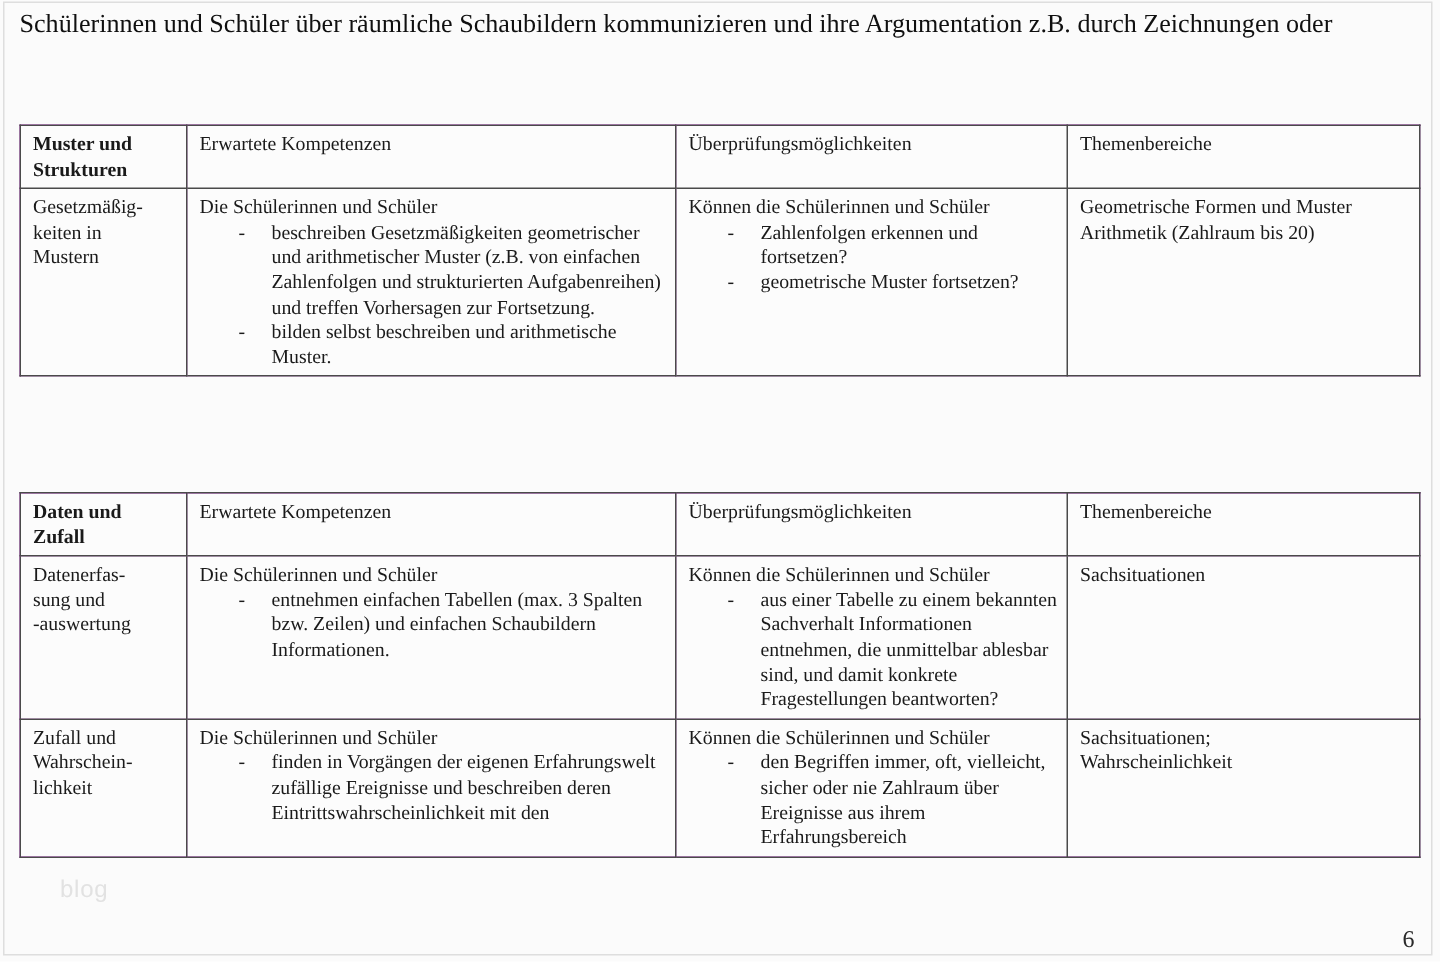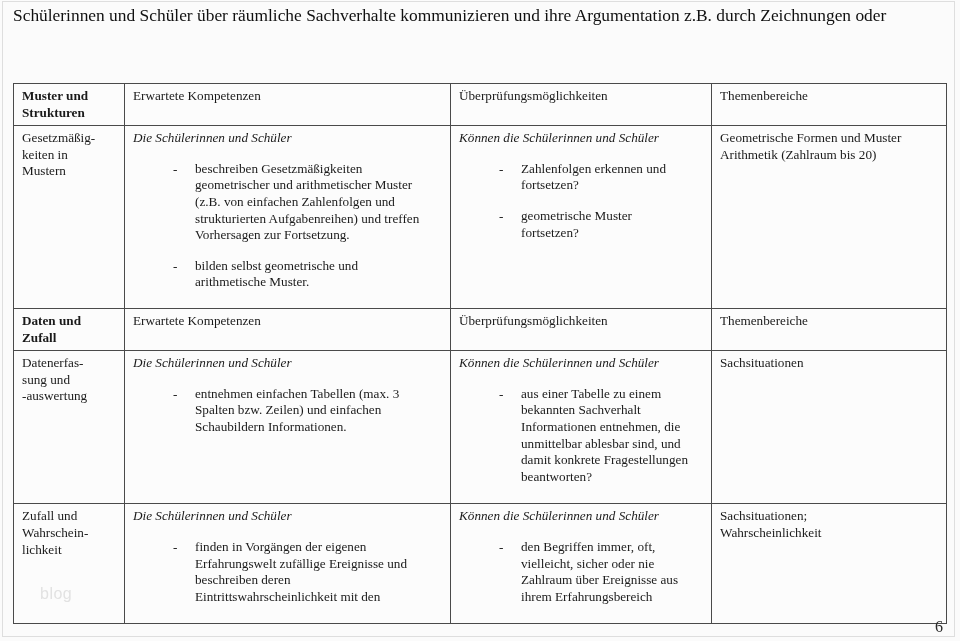--- a/index.html
+++ b/index.html
@@ -61,30 +61,30 @@
     font-weight: normal;
   }
   td.hdr-bold {
     font-weight: bold;
   }
   .colA { width: 111px; }
   .colB { width: 326px; }
   .colC { width: 261px; }
   .colD { width: 235px; }
 
-  .lead { margin: 0 0 0 0; font-style: italic; }
+  .lead { margin: 0 0 0 0; }
   ul.dash {
     list-style: none;
     margin: 0;
     padding: 0 0 0 0;
   }
   ul.dash > li {
     position: relative;
     padding-left: 48px;
-    margin: 14px;
+    margin: 0;
   }
   ul.dash > li::before {
     content: "-";
     position: absolute;
     left: 26px;
     top: 0;
   }
 
   
   .noterow td {
@@ -114,21 +114,21 @@
   }
 </style>
 </head>
 <body>
 
 <div class="page">
 
   <div class="scan-frame"></div>
 
   <div class="intro">
-    <div>Schülerinnen und Schüler über räumliche Sachverhalte kommunizieren und ihre Argumentation z.B. durch Zeichnungen oder</div>
+    <div>Schülerinnen und Schüler über räumliche Schaubildern kommunizieren und ihre Argumentation z.B. durch Zeichnungen oder</div>
   </div>
 
   <table class="grid" style="left:13px; top:83px; width:920px;">
     <colgroup>
       <col class="colA">
         <col class="colB">
         <col class="colC">
         <col class="colD">
     </colgroup>
     <tbody>
@@ -144,39 +144,39 @@
       <tr>
         <td>
           <div>Gesetzmäßig-</div>
           <div>keiten in</div>
           <div>Mustern</div>
         </td>
         <td>
           <div class="lead">Die Schülerinnen und Schüler</div>
           <ul class="dash">
             <li>beschreiben Gesetzmäßigkeiten geometrischer und arithmetischer Muster (z.B. von einfachen Zahlenfolgen und strukturierten Aufgabenreihen) und treffen Vorhersagen zur Fortsetzung.</li>
-            <li>bilden selbst geometrische und arithmetische Muster.</li>
+            <li>bilden selbst beschreiben und arithmetische Muster.</li>
           </ul>
         </td>
         <td>
           <div class="lead">Können die Schülerinnen und Schüler</div>
           <ul class="dash">
             <li>Zahlenfolgen erkennen und fortsetzen?</li>
             <li>geometrische Muster fortsetzen?</li>
           </ul>
         </td>
         <td>
           <div>Geometrische Formen und Muster</div>
           <div>Arithmetik (Zahlraum bis 20)</div>
         </td>
       </tr>
     </tbody>
   </table>
 
-  <table class="grid" style="left:13px; top:308px; width:920px;">
+  <table class="grid" style="left:13px; top:328px; width:920px;">
     <colgroup>
       <col class="colA">
         <col class="colB">
         <col class="colC">
         <col class="colD">
     </colgroup>
     <tbody>
       <tr>
         <td class="hdr-bold">
           <div>Daten und</div>

